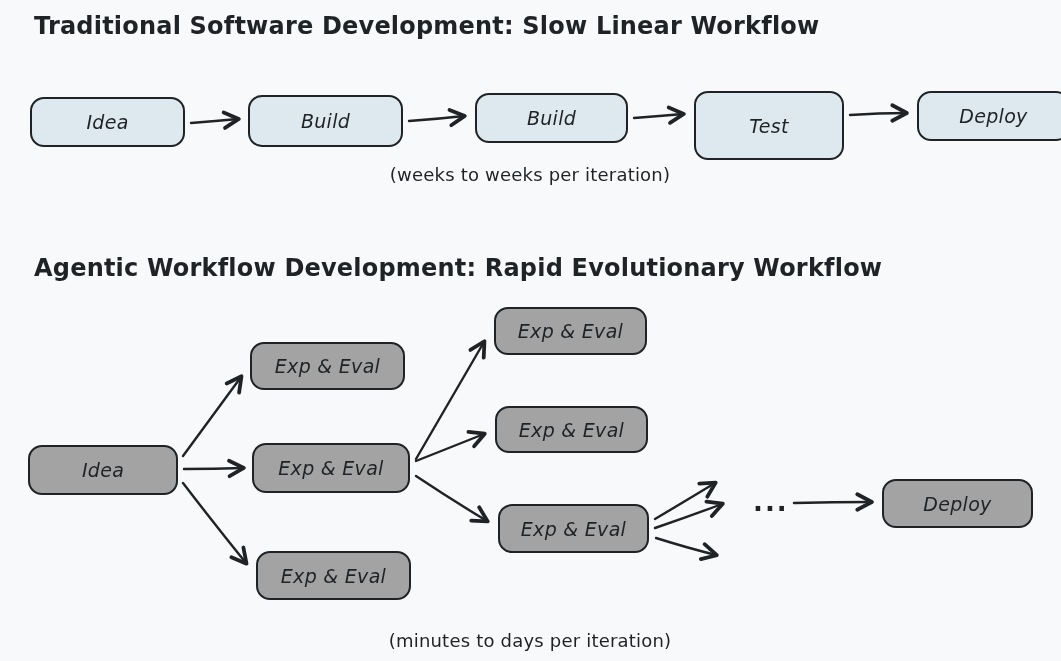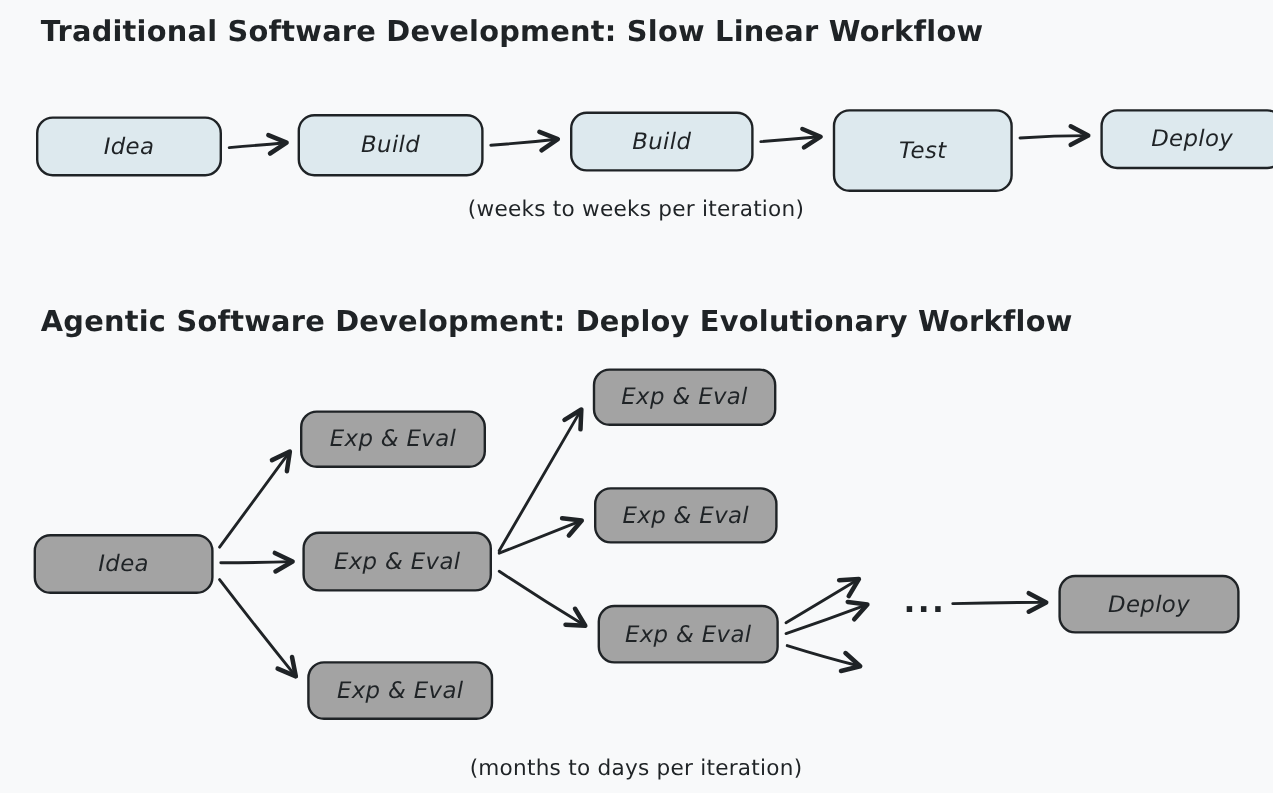--- a/index.html
+++ b/index.html
@@ -85,31 +85,31 @@
   <div class="title" style="left:14px; top:12px;">Traditional Software Development: Slow Linear Workflow</div>
 
   <div class="node blue" style="left:10px;  top:97px; width:155px; height:50px;">Idea</div>
   <div class="node blue" style="left:228px; top:95px; width:155px; height:52px;">Build</div>
   <div class="node blue" style="left:455px; top:93px; width:153px; height:50px;">Build</div>
   <div class="node blue" style="left:674px; top:91px; width:150px; height:69px;">Test</div>
   <div class="node blue" style="left:897px; top:91px; width:153px; height:50px;">Deploy</div>
 
   <div class="caption" style="left:300px; top:164px; width:420px;">(weeks to weeks per iteration)</div>
 
-  <div class="title" style="left:14px; top:254px;">Agentic Software Development: Deploy Evolutionary Workflow</div>
+  <div class="title" style="left:14px; top:254px;">Agentic Workflow Development: Rapid Evolutionary Workflow</div>
 
   <div class="node green" style="left:8px;   top:445px; width:150px; height:50px;">Idea</div>
 
   <div class="node green" style="left:230px; top:342px; width:155px; height:48px;">Exp &amp; Eval</div>
   <div class="node green" style="left:232px; top:443px; width:158px; height:50px;">Exp &amp; Eval</div>
   <div class="node green" style="left:236px; top:551px; width:155px; height:49px;">Exp &amp; Eval</div>
 
   <div class="node green" style="left:474px; top:307px; width:153px; height:48px;">Exp &amp; Eval</div>
   <div class="node green" style="left:475px; top:406px; width:153px; height:47px;">Exp &amp; Eval</div>
   <div class="node green" style="left:478px; top:504px; width:151px; height:49px;">Exp &amp; Eval</div>
 
   <div class="ellipsis" style="left:733px; top:487px;">...</div>
 
   <div class="node green" style="left:862px; top:479px; width:151px; height:49px;">Deploy</div>
 
-  <div class="caption" style="left:300px; top:630px; width:420px;">(months to days per iteration)</div>
+  <div class="caption" style="left:300px; top:630px; width:420px;">(minutes to days per iteration)</div>
 
 </div>
 
 </body></html>

